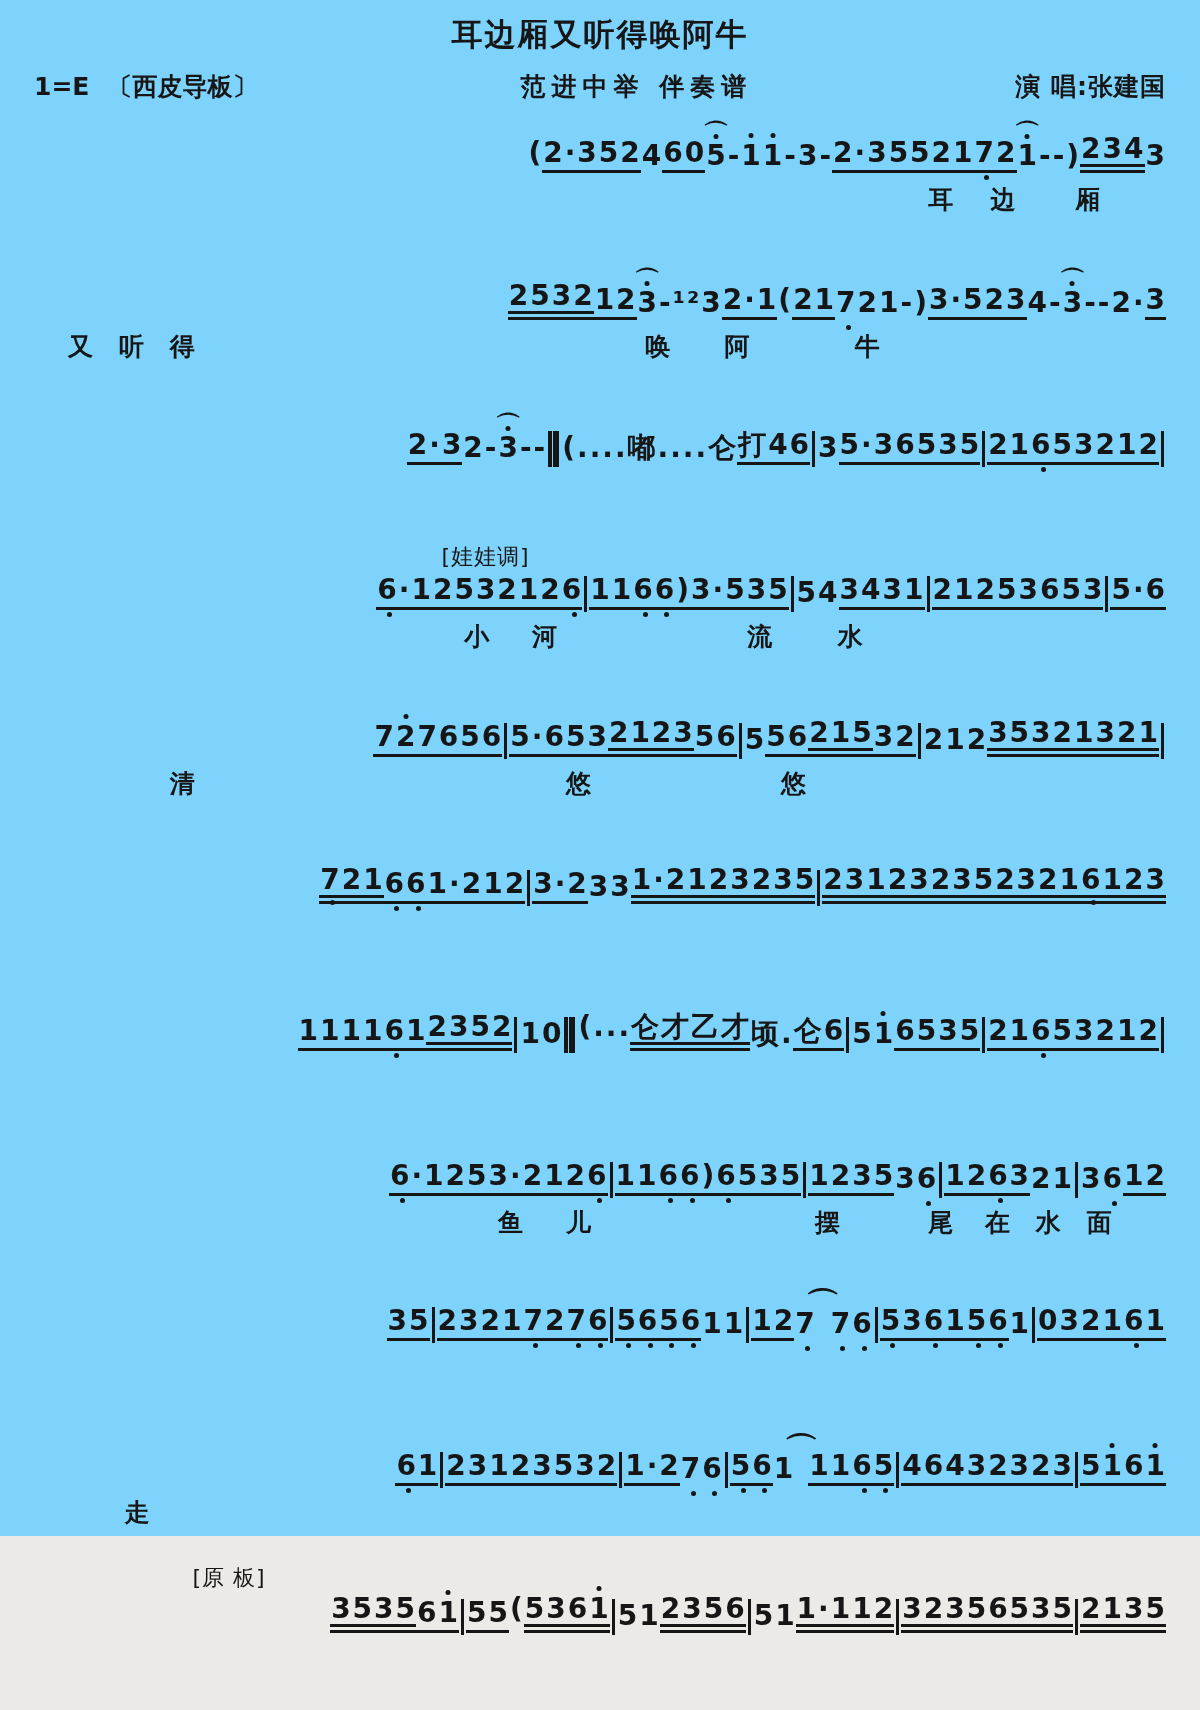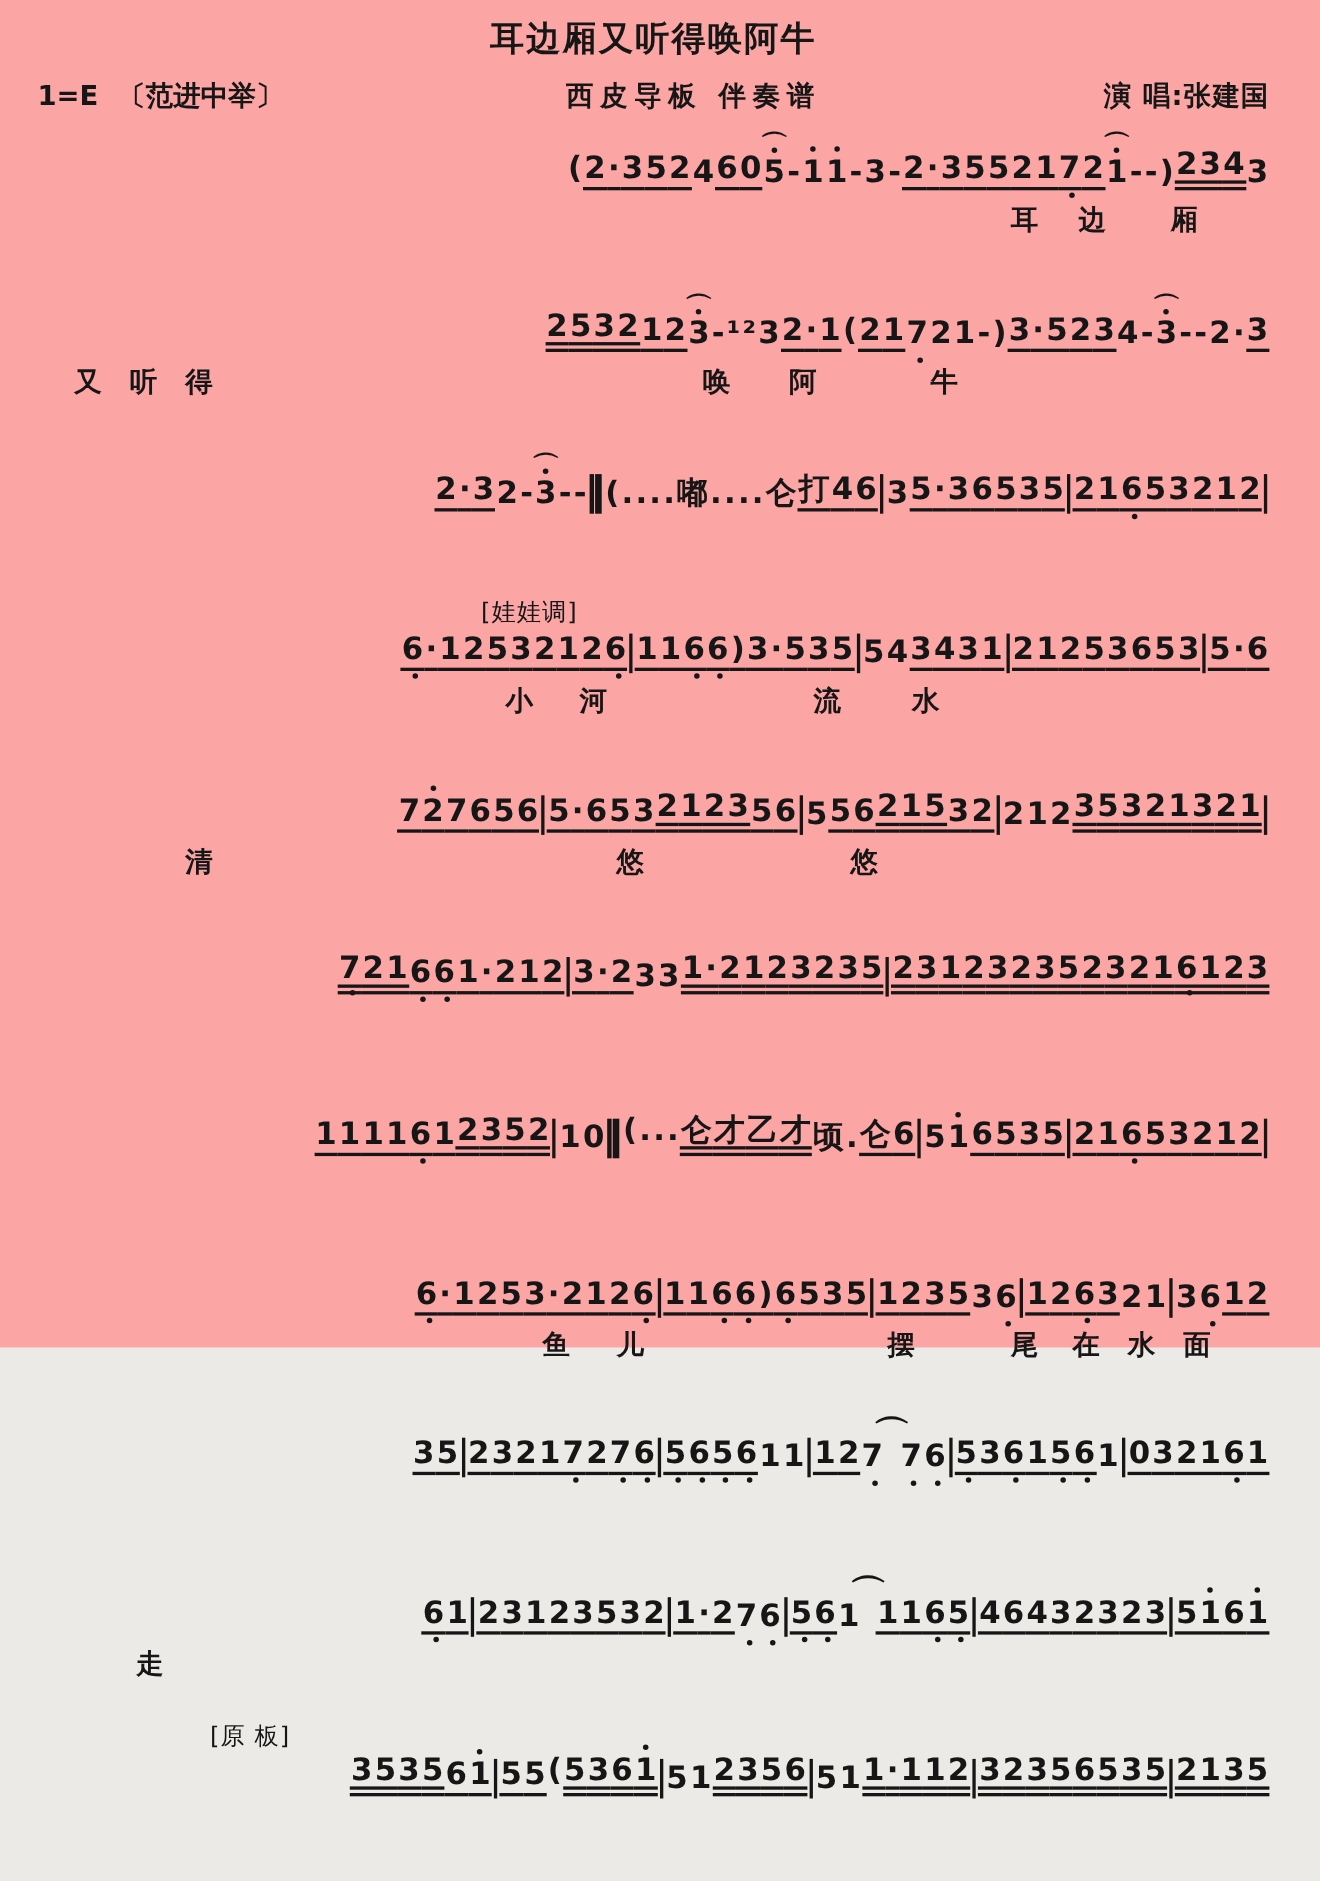--- a/index.html
+++ b/index.html
@@ -4,24 +4,24 @@
 <style>
   html,body{margin:0;padding:0;}
   body{
     width:1200px;height:1710px;
     background:#eceae6;
     font-family:"DejaVu Sans","Liberation Sans",sans-serif;
     color:#161616;
     overflow:hidden;
   }
   .page{
-    width:1200px;height:1225px;
-    background:#fca5a5;
+    width:1200px;height:1536px;
+    background:#7dd3fc;
     box-sizing:border-box;
-    padding:14px 46px 10px 34px;
+    padding:14px 34px 10px 34px;
   }
   
   .title{
     text-align:center;
     font-size:31px;font-weight:bold;
     letter-spacing:2px;
   }
   .meta-row{
     display:flex;justify-content:space-between;align-items:baseline;
     margin-top:14px;
@@ -94,24 +94,24 @@
 </style>
 </head>
 <body>
 
 <div class="page">
   <header>
     <div class="title">耳边厢又听得唤阿牛</div>
     <div class="meta-row">
       <span class="meta-left">
         <span>1=E</span>
-        <span>〔范进中举〕</span>
+        <span>〔西皮导板〕</span>
       </span>
       <span class="meta-center">
-        <span>西皮导板</span>
+        <span>范进中举</span>
         <span>伴奏谱</span>
       </span>
       <span class="meta-right">演 唱:张建国</span>
     </div>
   </header>
   <main id="score">
       <div class="line-block">
         <div class="music-row">
           <span class="tok"><span class="ch">(</span><span class="ch u1">2</span><span class="ch u1">·</span><span class="ch u1">3</span></span>
           <span class="tok"><span class="ch u1">5</span><span class="ch u1">2</span></span>

